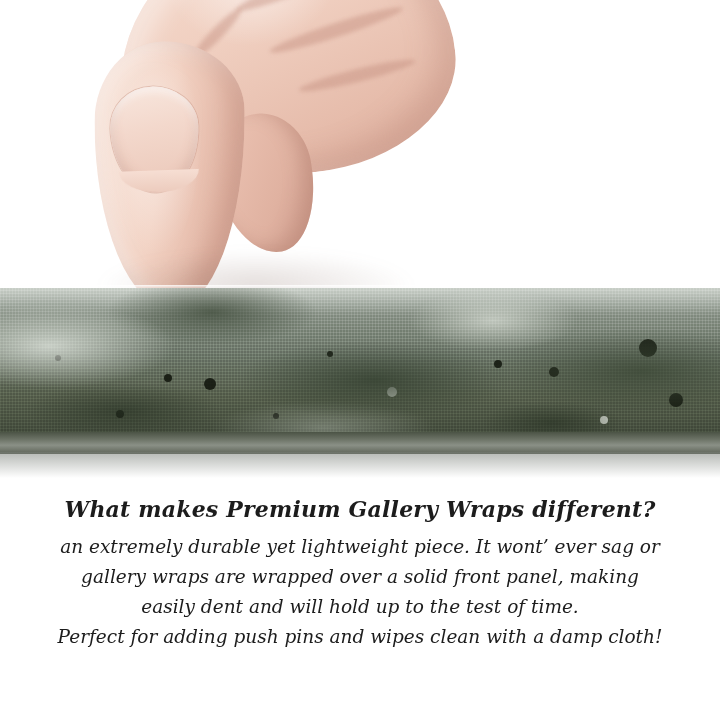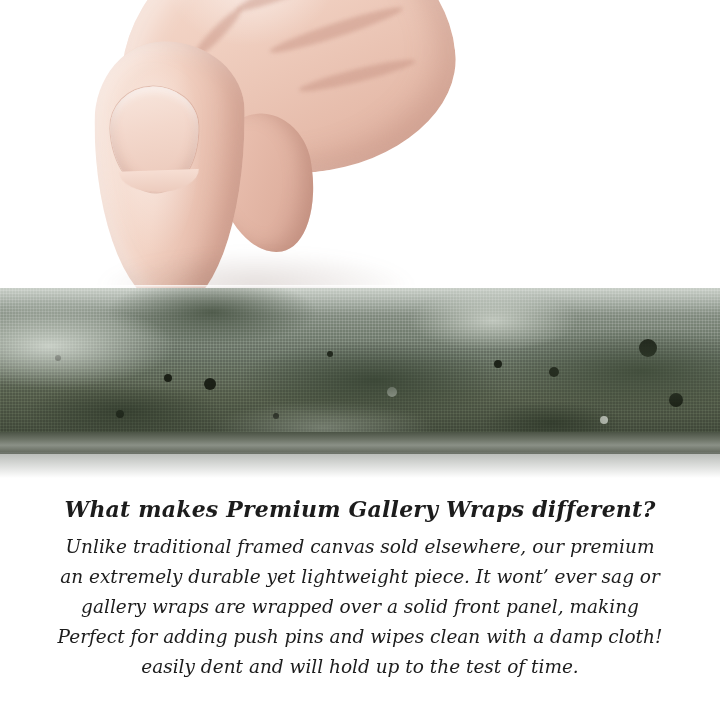--- a/index.html
+++ b/index.html
@@ -259,21 +259,20 @@
         <div class="speck" style="left: 273px; top: 125px; width: 6px; height: 6px;"></div>
       </div>
 
     <div class="strip-bottom-edge"></div>
     <div class="strip-shadow"></div>
   </div>
 
   <div class="caption">
     <div class="caption-head">What makes Premium Gallery Wraps different?</div>
     <div class="caption-body">
-      <span class="line">Unlike traditional framed canvas sold elsewhere, our premium</span>
       <span class="line">an extremely durable yet lightweight piece. It wont’ ever sag or</span>
       <span class="line">gallery wraps are wrapped over a solid front panel, making</span>
+      <span class="line">easily dent and will hold up to the test of time.</span>
       <span class="line">Perfect for adding push pins and wipes clean with a damp cloth!</span>
-      <span class="line">easily dent and will hold up to the test of time.</span>
     </div>
   </div>
 
 </div>
 
 </body></html>

